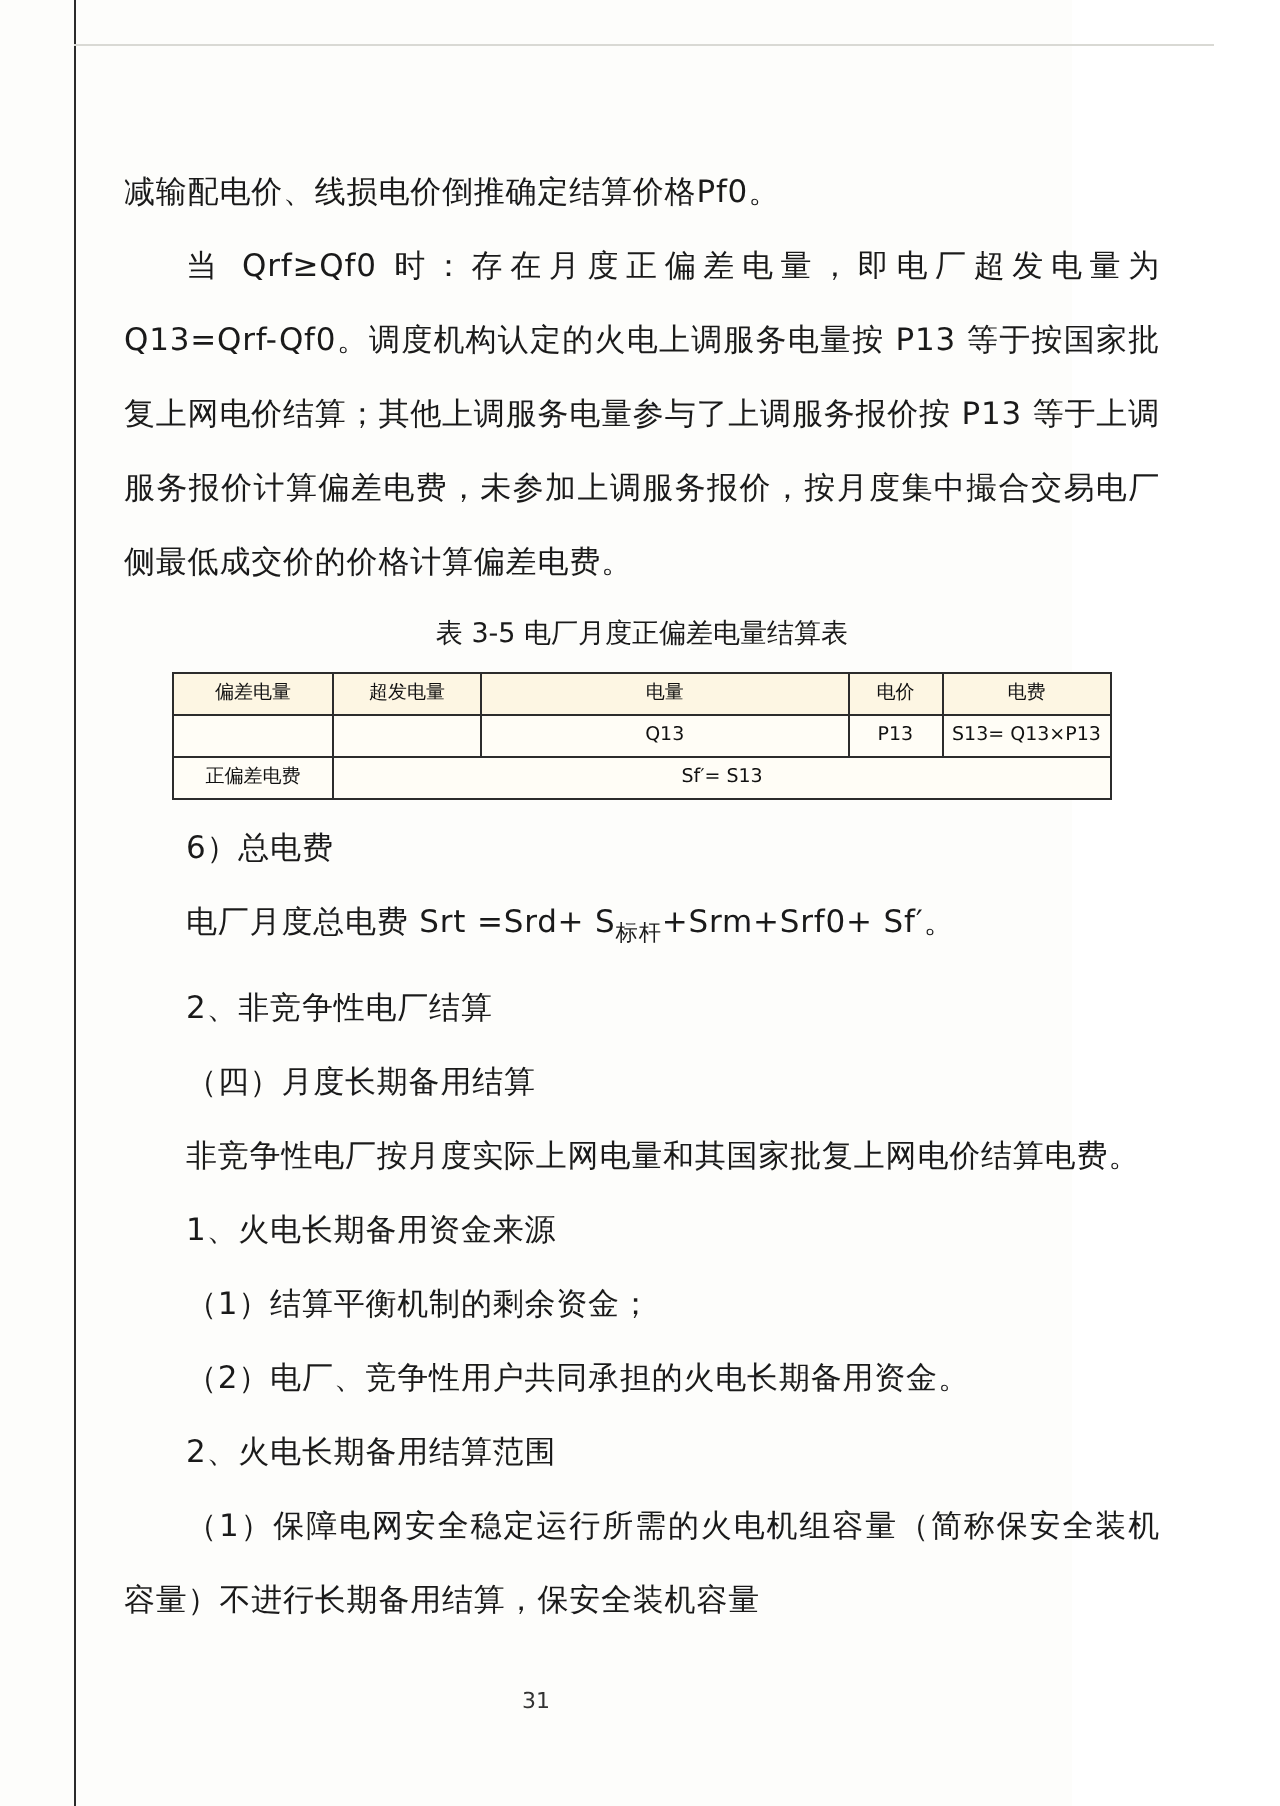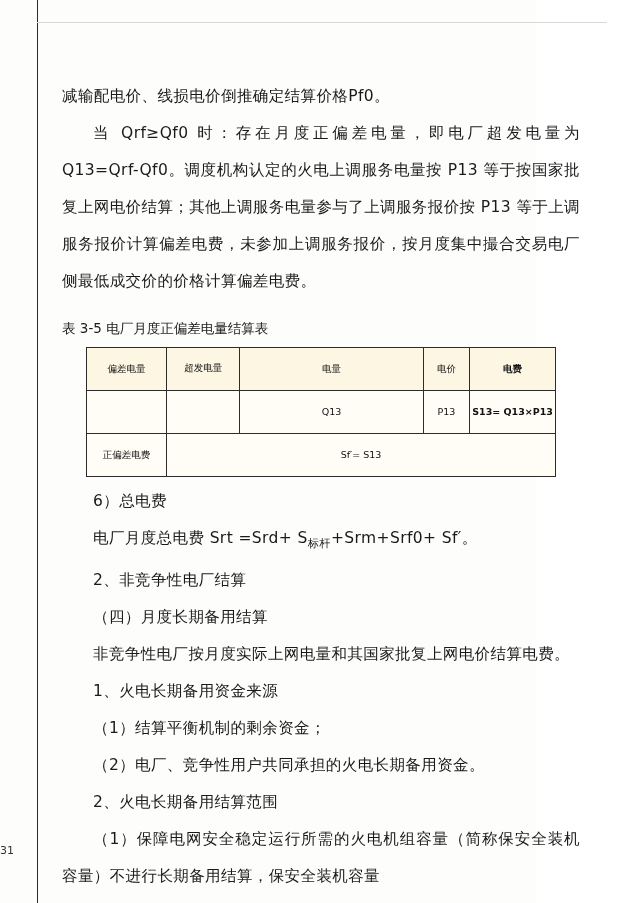--- a/index.html
+++ b/index.html
@@ -51,52 +51,53 @@
     color: #1a1a1a;
     margin: 0;
     text-align: justify;
   }
   .indent {
     text-indent: 31px;
   }
   .tbl-caption {
     font-size: 13.5px;
     line-height: 30px;
-    margin: 13px 0 4px 0;
+    text-align: center;
+    margin: 2px 0 4px 0;
     color: #1a1a1a;
   }
   table.settle {
     border-collapse: collapse;
     width: 470px;
     margin: 0 auto;
     font-size: 9.5px;
     color: #111;
     background: #fffdf6;
   }
   table.settle td {
     border: 1px solid #2c2c2c;
     text-align: center;
-    padding: 14px 2px;
+    padding: 3px 2px;
     line-height: 14px;
     white-space: nowrap;
   }
   td.hdr {
     background: #fdf6e3;
   }
   .c-dev { width: 78px; }
   .c-over { width: 72px; font-family: Liberation Mono, monospace; }
   .c-elec { width: 196px; }
   .c-price { width: 44px; }
-  .c-fee { width: 80px; font-weight: bold; }
+  .c-fee { width: 80px; }
   .pagenum {
     position: absolute;
     left: 0;
     right: 0;
     top: 844px;
-    text-align: left;
+    text-align: center;
     font-size: 11px;
     color: #333;
   }
   .sub {
     font-size: 0.72em;
     vertical-align: sub;
     font-family: Liberation Serif, serif;
   }
   .spacer-sm { height: 6px; }
 </style>

